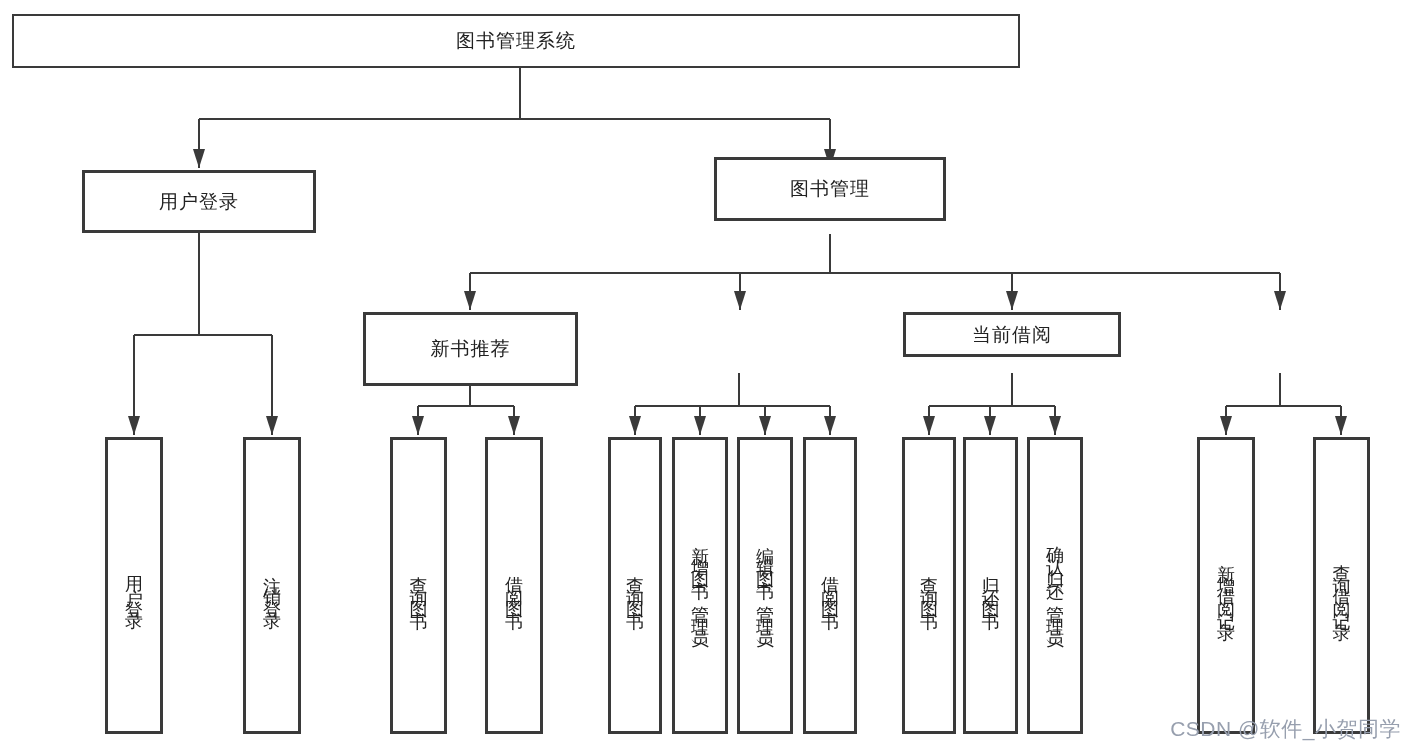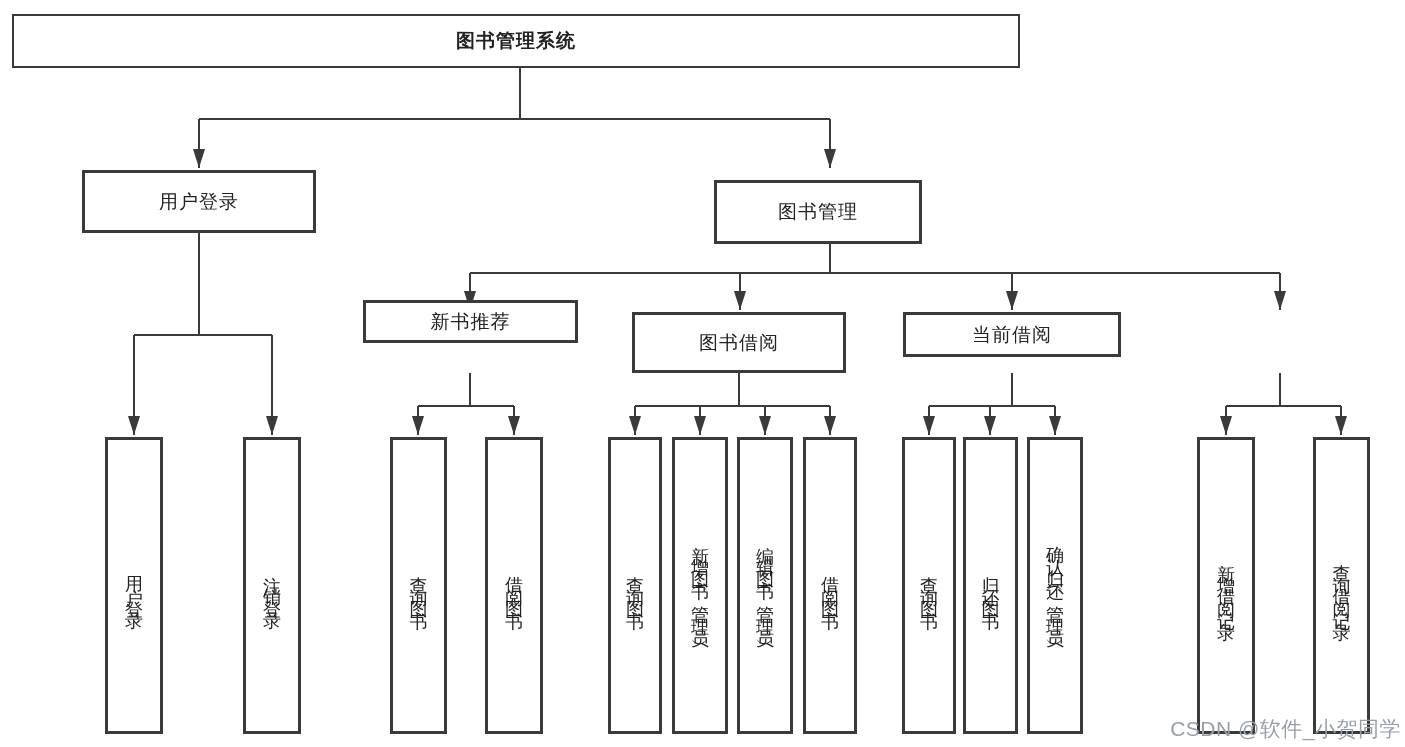--- a/index.html
+++ b/index.html
@@ -25,21 +25,21 @@
   }
   .node {
     position: absolute;
     box-sizing: border-box;
     border: 3px solid var(--line);
     background: #fff;
     display: flex;
     align-items: center;
     justify-content: center;
   }
-  .node.root { border-width: 2px; font-weight: bold; }
+  .node.root { border-width: 2px; }
   .hlabel {
     font-size: 19px;
     letter-spacing: 1px;
     white-space: nowrap;
   }
   .vtext {
     writing-mode: vertical-rl;
     text-orientation: mixed;
     font-size: 18px;
     line-height: 1;
@@ -100,29 +100,26 @@
     </g>
   </svg>
 
   <div class="node root" style="left:12px;top:14px;width:1008px;height:54px">
     <span class="hlabel">图书管理系统</span>
   </div>
 
   <div class="node" style="left:82px;top:170px;width:234px;height:63px">
     <span class="hlabel">用户登录</span>
   </div>
-  <div class="node" style="left:714px;top:180px;width:208px;height:64px">
+  <div class="node" style="left:714px;top:157px;width:232px;height:64px">
     <span class="hlabel">图书管理</span>
   </div>
 
-  <div class="node" style="left:363px;top:300px;width:215px;height:43px">
+  <div class="node" style="left:363px;top:312px;width:215px;height:74px">
     <span class="hlabel">新书推荐</span>
-  </div>
-  <div class="node" style="left:632px;top:312px;width:214px;height:61px">
-    <span class="hlabel">图书借阅</span>
   </div>
   <div class="node" style="left:903px;top:312px;width:218px;height:45px">
     <span class="hlabel">当前借阅</span>
   </div>
 
   <div class="node" style="left:105px;top:437px;width:58px;height:297px">
     <span class="vtext">用户登录</span>
   </div>
   <div class="node" style="left:243px;top:437px;width:58px;height:297px">
     <span class="vtext">注销登录</span>

